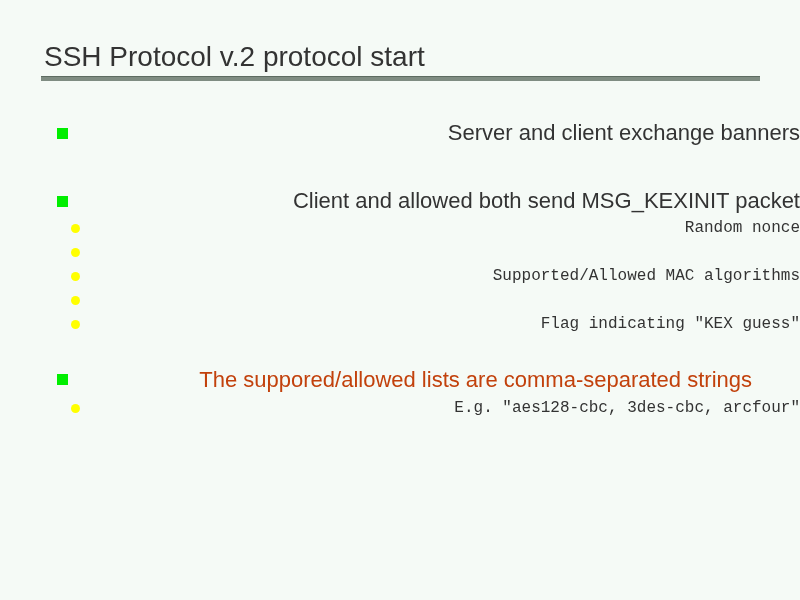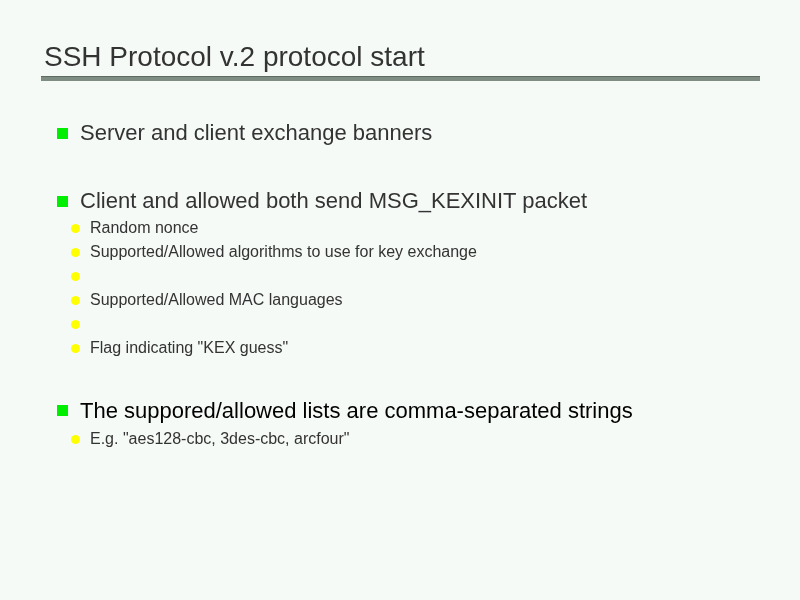--- a/index.html
+++ b/index.html
@@ -14,20 +14,21 @@
     color: #333333;
     overflow: hidden;
   }
 
   .slide {
     position: relative;
     width: 800px;
     height: 600px;
     background: #f5faf6;
     box-sizing: border-box;
+    text-align: right;
   }
 
   
   .slide-title {
     position: absolute;
     left: 44px;
     top: 40px;
     font-size: 28px;
     line-height: 34px;
     color: #333333;
@@ -71,43 +72,43 @@
     background: #00ee00;
   }
 
   .lvl2 {
     position: relative;
     padding-left: 90px;
     font-size: 16px;
     line-height: 24px;
     color: #333333;
     min-height: 24px;
+    font-family: Liberation Mono, monospace;
   }
 
   .lvl2 .bullet-dot {
     position: absolute;
     left: 71px;
     top: 8px;
     width: 9px;
     height: 9px;
     border-radius: 50%;
     background: #ffff00;
   }
 
   .spacer-lg { height: 38px; }
   .spacer-md { height: 28px; }
 
   .lvl1-wrap {
     position: relative;
-    padding-left: 80px;
+    padding-left: 112px;
     font-size: 22px;
     line-height: 32px;
-    color: #000000;
+    color: #c2410c;
     width: 640px;
-    margin-top: 7px;
   }
   .lvl1-wrap .bullet-sq {
     position: absolute;
     left: 57px;
     top: 10px;
     width: 11px;
     height: 11px;
     background: #00ee00;
   }
 </style>
@@ -133,28 +134,24 @@
       <span class="bullet-sq"></span>
       <span>Client and allowed both send MSG_KEXINIT packet</span>
     </div>
 
     <div class="lvl2">
       <span class="bullet-dot"></span>
       <span>Random nonce</span>
     </div>
     <div class="lvl2">
       <span class="bullet-dot"></span>
-      <span>Supported/Allowed algorithms to use for key exchange</span>
     </div>
     <div class="lvl2">
       <span class="bullet-dot"></span>
-    </div>
-    <div class="lvl2">
-      <span class="bullet-dot"></span>
-      <span>Supported/Allowed MAC languages</span>
+      <span>Supported/Allowed MAC algorithms</span>
     </div>
     <div class="lvl2">
       <span class="bullet-dot"></span>
     </div>
     <div class="lvl2">
       <span class="bullet-dot"></span>
       <span>Flag indicating "KEX guess"</span>
     </div>
 
     <div class="spacer-md"></div>

